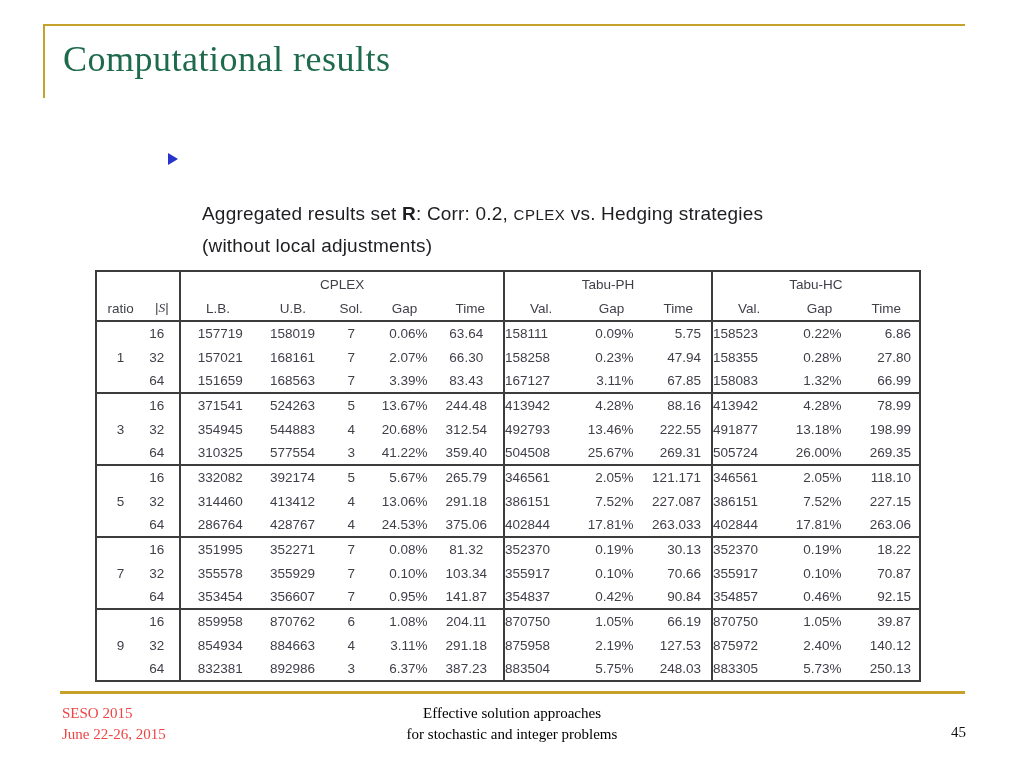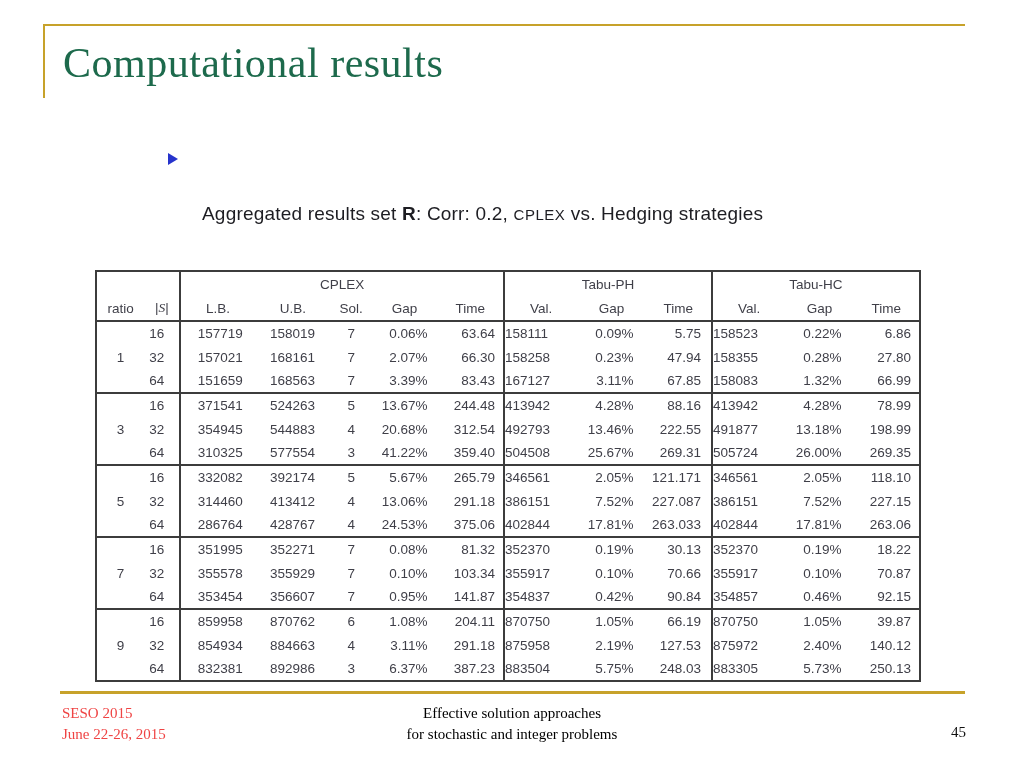--- a/index.html
+++ b/index.html
@@ -22,21 +22,21 @@
     position:absolute;
     left:43px; top:24px;
     width:922px; height:74px;
     border-top:2px solid var(--gold);
     border-left:2px solid var(--gold);
     padding:14px 0 0 18px;
   }
   .slide-title{
     font-family:"Liberation Serif",serif;
     font-weight:400;
-    font-size:42px;
+    font-size:36px;
     color:var(--green);
     letter-spacing:0.5px;
     line-height:1.1;
   }
   
   .bullet-row{
     position:absolute;
     left:168px; top:153px;
     display:flex; align-items:center;
   }
@@ -93,21 +93,21 @@
   }
   .v-r{border-right:2px solid var(--line);}
   tr.group-first td{border-top:2px solid var(--line);}
   tbody tr:first-child td{border-top:none;}
   .col-ratio{text-align:center;}
   .c0{text-align:center;padding-right:10px;border-right:2px solid var(--line);}
   .c1{text-align:right;padding-right:12px;}
   .c2{text-align:right;padding-right:16px;}
   .c3{text-align:center;}
   .c4{text-align:right;padding-right:10px;}
-  .c5{text-align:right;padding-right:8px;border-right:2px solid var(--line);margin-top:24px;}
+  .c5{text-align:center;padding-right:8px;border-right:2px solid var(--line);margin-top:24px;}
   .c6{text-align:left;padding-right:12px;}
   .c7{text-align:right;padding-right:12px;}
   .c8{text-align:right;padding-right:10px;border-right:2px solid var(--line);}
   .c9{text-align:left;padding-right:12px;}
   .c10{text-align:right;padding-right:12px;}
   .c11{text-align:right;padding-right:8px;}
   .s-italic{font-family:"Liberation Serif",serif;font-style:italic;}
   
   .footer-line{
     position:absolute;
@@ -146,20 +146,21 @@
 <div class="title-box">
   <div class="slide-title">Computational results</div>
 </div>
 
 <div class="bullet-row">
   <span class="bullet-triangle"></span>
 </div>
 
 <div class="subtitle">
   <div><span>Aggregated results set </span><span class="b">R</span><span>: Corr: 0.2, </span><span class="sc">CPLEX</span><span> vs. Hedging strategies</span></div>
+  <div>(without local adjustments)</div>
 </div>
 
 <div class="table-wrap">
 <table>
   <colgroup>
     <col style="width:48px">
         <col style="width:36px">
     <col style="width:74px">
         <col style="width:76px">
         <col style="width:40px">

